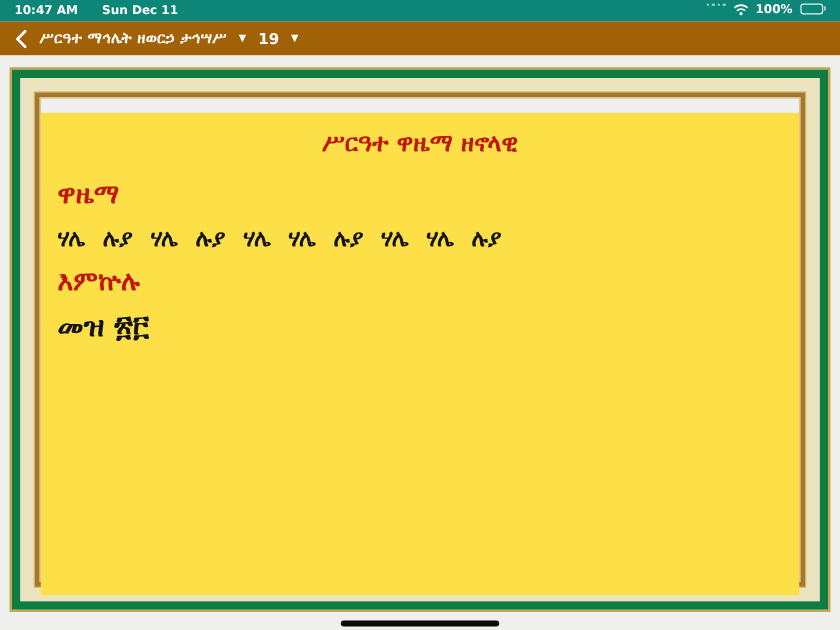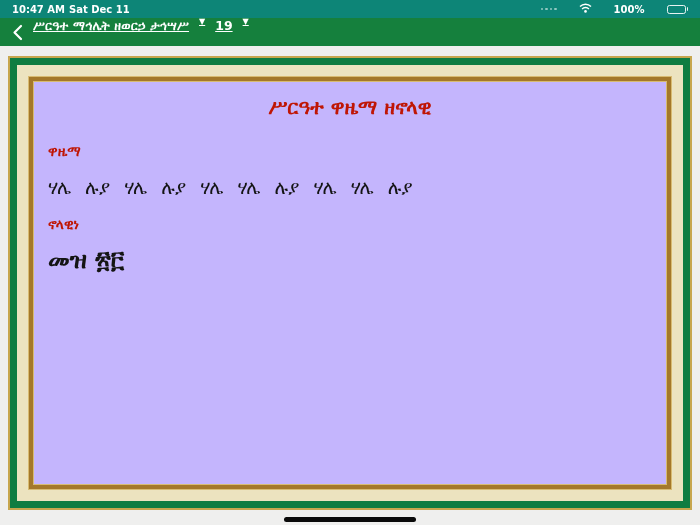--- a/index.html
+++ b/index.html
@@ -8,71 +8,71 @@
     background:#efefee;
     font-family:"DejaVu Sans","Liberation Sans",sans-serif;
     -webkit-font-smoothing:antialiased;
   }
   
   .statusbar{
     height:18px;background:#0d8577;color:#fff;
     display:flex;align-items:center;justify-content:space-between;
     padding:0 12px;font-size:10px;font-weight:bold;
   }
-  .sb-left{display:flex;gap:4px;align-items:center;}
-  .sb-right{display:flex;gap:22px;align-items:center;}
+  .sb-left{display:flex;gap:20px;align-items:center;}
+  .sb-right{display:flex;gap:6px;align-items:flex-start;}
   .cell-dots{display:flex;gap:2px;align-items:center;opacity:.55;}
   .cell-dots i{width:2.5px;height:2.5px;border-radius:50%;background:#fff;display:block;}
   .battery{display:flex;align-items:center;gap:1px;}
   .battery .shell{width:19px;height:9px;border:1px solid rgba(255,255,255,.9);border-radius:2.5px;padding:1px;box-sizing:border-box;}
   .battery .fill{width:100%;height:100%;background:#fff;border-radius:1px;}
   .battery .nub{width:1.5px;height:4px;background:rgba(255,255,255,.9);border-radius:0 1px 1px 0;}
   
   .navbar{
-    height:28px;background:#15803d;color:#fff;
-    display:flex;padding:0 12px;gap:10px;text-decoration:underline;
+    height:28px;background:#a16207;color:#fff;
+    display:flex;align-items:center;padding:0 12px;gap:10px;
   }
   .back-btn{display:flex;align-items:center;cursor:pointer;}
   .nav-title{font-size:12.5px;font-weight:bold;letter-spacing:.2px;}
   .dd{font-size:8px;line-height:1;cursor:pointer;}
   .nav-page{font-size:12.5px;font-weight:bold;}
   
   .frame-outer{margin:10px 8px 0;height:454px;box-sizing:border-box;border:2px solid #c7a64e;}
   .frame-green{height:100%;box-sizing:border-box;border:7px solid #0f7c41;}
   .frame-cream{height:100%;box-sizing:border-box;border:11px solid #ece3bf;}
   .frame-gl1{height:100%;box-sizing:border-box;border:1px solid #d8bb71;}
   .frame-gd{height:100%;box-sizing:border-box;border:4px solid #a4782a;}
   .frame-gl2{height:100%;box-sizing:border-box;border:1px solid #d8bb71;}
   .content{
-    height:100%;box-sizing:border-box;background:#c4b5fd;
-    padding:6px 14px 0;overflow:hidden;color:#141414;
+    height:100%;box-sizing:border-box;background:#fde047;
+    padding:6px 14px 0;overflow:hidden;color:#141414;margin-top:12px;
   }
   
   .doc-title{color:#bf1605;font-weight:bold;font-size:20px;line-height:26px;text-align:center;margin:6px 0 0;}
-  .sub-heading{color:#bf1605;font-weight:bold;font-size:14px;line-height:26px;margin:18px 0 0;}
+  .sub-heading{color:#bf1605;font-weight:bold;font-size:22px;line-height:26px;margin:18px 0 0;}
   .sub-heading.second{margin-top:8px;}
-  p.body{font-size:19px;line-height:31px;margin:5px 0 0;text-align:justify;word-spacing:3px;}
+  p.body{font-size:19px;line-height:31px;margin:5px 0 0;text-align:justify;word-spacing:3px;font-weight:bold;}
   p.halle{margin-top:8px;text-align:left;word-spacing:8px;}
   .verse-line{margin:8px 0 0;font-size:19px;line-height:26px;font-weight:600;word-spacing:4px;}
   .verse-num{color:#bf1605;margin-right:10px;font-weight:bold;}
   .psalm{margin:10px 0 0;font-size:24px;line-height:26px;font-weight:600;}
   p.last{margin-top:6px;}
   
   .home-indicator{
     position:absolute;left:50%;bottom:3px;transform:translateX(-50%);
     width:132px;height:5px;border-radius:3px;background:#0a0a0a;cursor:grab;
   }
 </style>
 </head>
 <body>
 
 <div class="statusbar">
   <div class="sb-left">
     <span>10:47 AM</span>
-    <span>Sat Dec 11</span>
+    <span>Sun Dec 11</span>
   </div>
   <div class="sb-right">
     <span class="cell-dots">
         <i></i>
         <i></i>
         <i></i>
         <i></i>
       </span>
     <span>
       <svg width="13" height="10" viewBox="0 0 13 10">
@@ -107,21 +107,21 @@
         <div class="frame-gl1">
           <div class="frame-gd">
             <div class="frame-gl2">
     <div class="content">
 
       <h1 class="doc-title">ሥርዓተ ዋዜማ ዘኖላዊ</h1>
 
       <h2 class="sub-heading">ዋዜማ</h2>
       <p class="body halle">ሃሌ ሉያ ሃሌ ሉያ ሃሌ ሃሌ ሉያ ሃሌ ሃሌ ሉያ</p>
 
-      <h2 class="sub-heading second">ኖላዊነ</h2>
+      <h2 class="sub-heading second">እምኵሉ</h2>
 
       <div class="psalm">መዝ ፳፫</div>
 
     </div>
   </div>
           </div>
         </div>
       </div>
     </div>
 </div>

